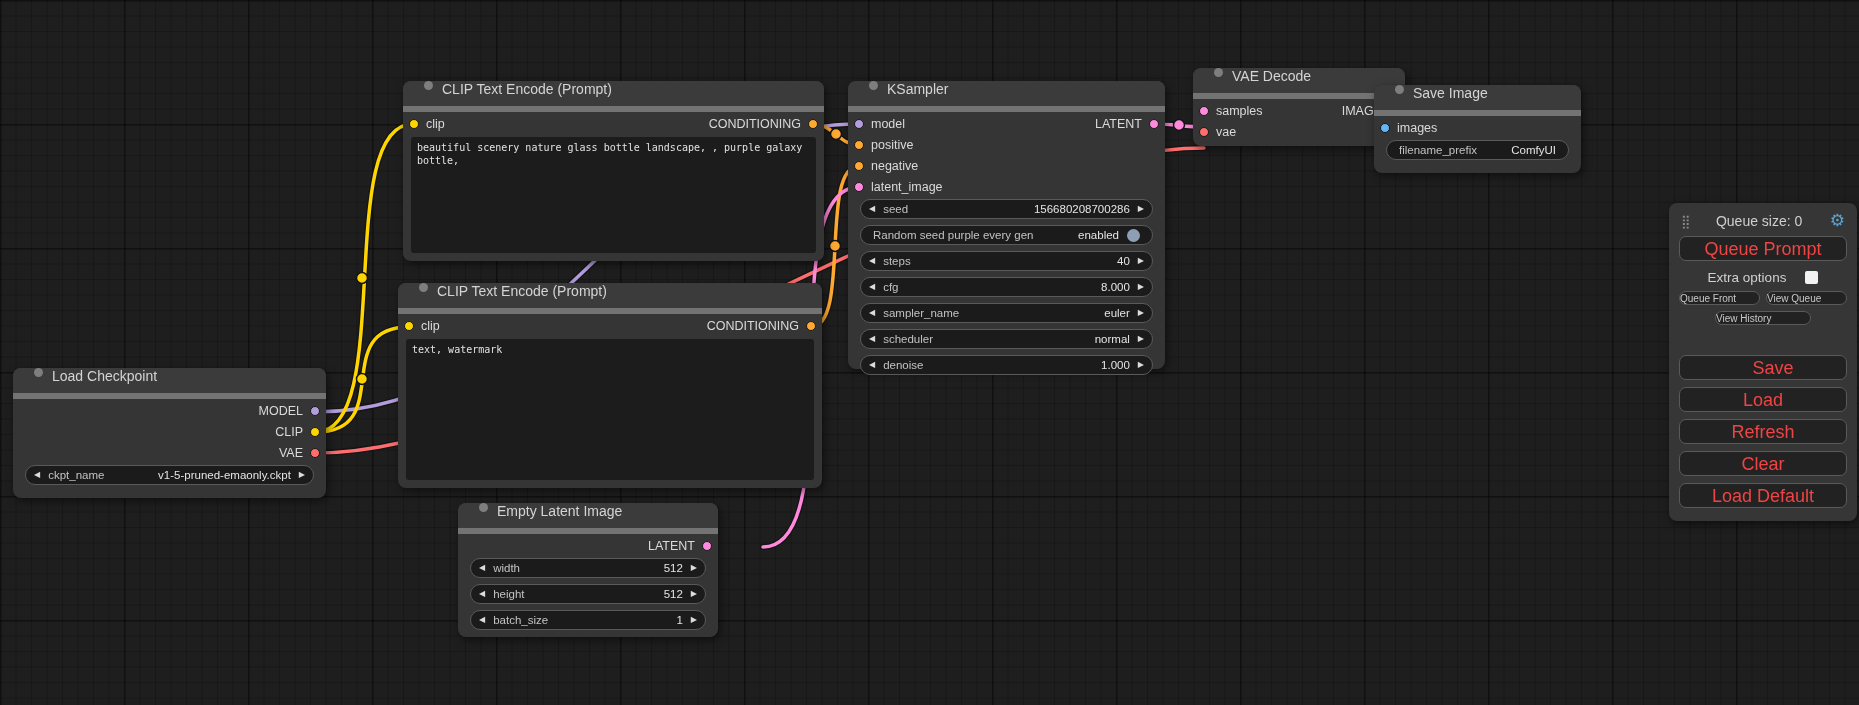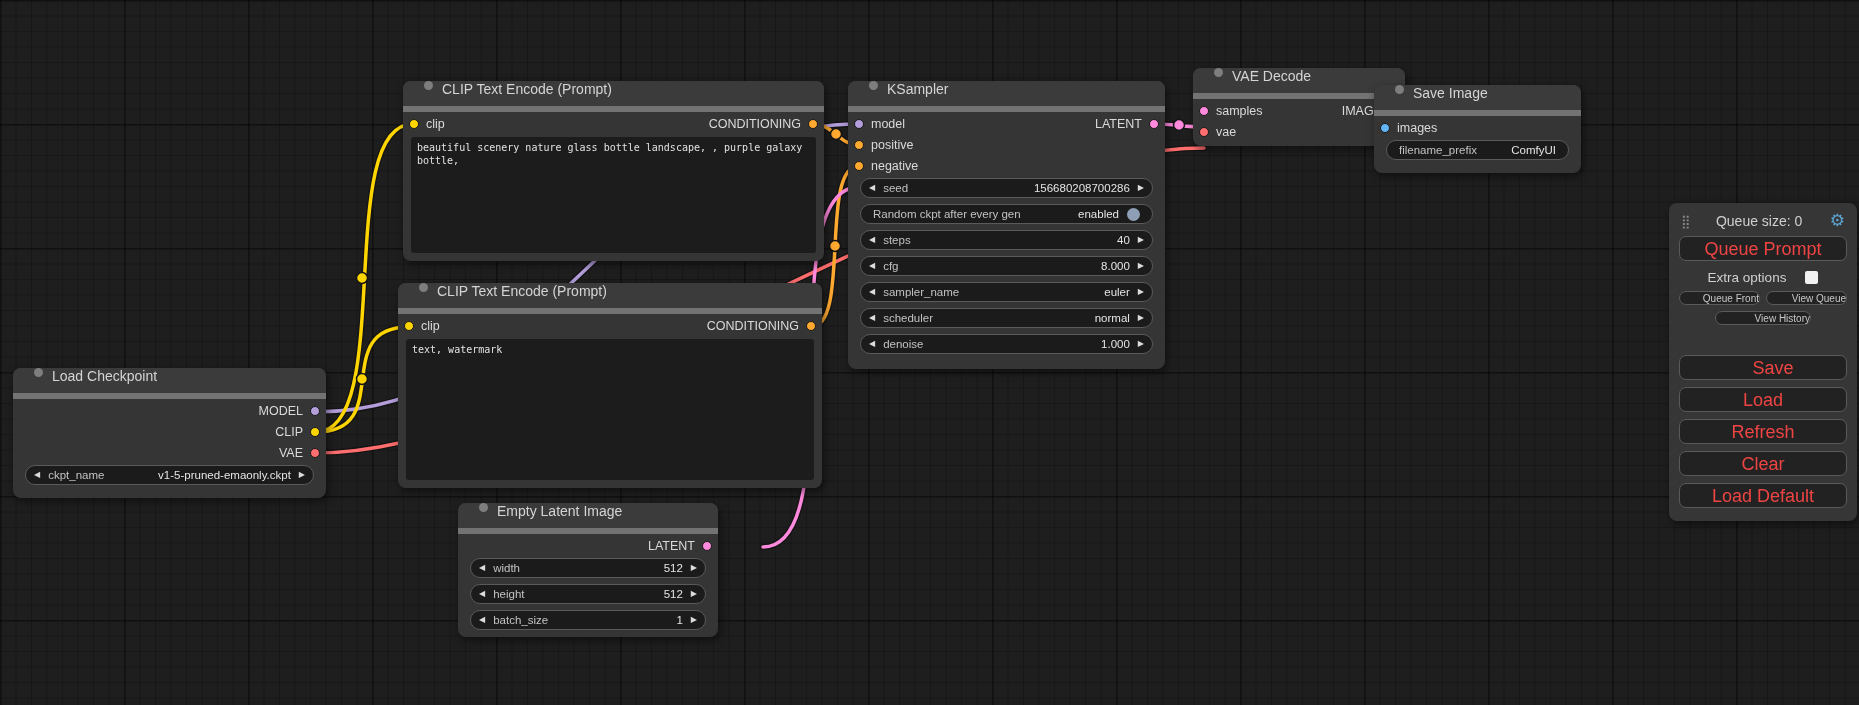--- a/index.html
+++ b/index.html
@@ -81,21 +81,21 @@
     color:#ef4444; font-size:18px; font-family:"Liberation Sans", sans-serif;
     line-height:22px; text-align:center; cursor:pointer;
   }
   .qbtn.gap { margin-top:30px;padding-left:20px; }
   .qextra { display:flex; align-items:center; justify-content:center; gap:19px; margin-top:9px; font-size:13.5px; color:#d0d0d0; }
   .qcheck { width:13px; height:13px; background:#f2f2f2; border-radius:2px; flex:none; cursor:pointer; }
   .qrow { display:flex; gap:6px; margin:6px 10px 0 10px; }
   .qrow.center { justify-content:center; }
   .qpill {
     flex:1; height:14px; background:#222222; border:1px solid #5a5a5a; border-radius:8px;
-    color:#c8c8c8; font-size:10px; line-height:11px; text-align:right;
+    color:#c8c8c8; font-size:10px; line-height:11px; text-align:left;
     font-family:"Liberation Sans", sans-serif; cursor:pointer; white-space:nowrap;
   }
   .qpill.history { flex:none; width:96px; }
 </style>
 </head>
 <body>
 
 <div class="canvas">
 
   <svg class="wires" width="1859" height="705" viewBox="0 0 1859 705">
@@ -246,28 +246,34 @@
         <span class="sdot c-cond"></span>
         <span>positive</span>
       </div>
     </div>
     <div class="iorow" style="margin-top:0">
       <div class="slot in">
         <span class="sdot c-cond"></span>
         <span>negative</span>
       </div>
     </div>
+    <div class="iorow" style="margin-top:0">
+      <div class="slot in">
+        <span class="sdot c-latent"></span>
+        <span>latent_image</span>
+      </div>
+    </div>
     <div class="widget">
       <span class="warrow">◀</span>
       <span class="wlabel">seed</span>
       <span class="wvalue">156680208700286</span>
       <span class="warrow">▶</span>
     </div>
     <div class="widget no-arrows">
-      <span class="wlabel">Random ckpt after every gen</span>
+      <span class="wlabel">Random seed purple every gen</span>
       <span class="wvalue">enabled</span>
       <span class="toggle-knob"></span>
     </div>
     <div class="widget">
       <span class="warrow">◀</span>
       <span class="wlabel">steps</span>
       <span class="wvalue">40</span>
       <span class="warrow">▶</span>
     </div>
     <div class="widget">

